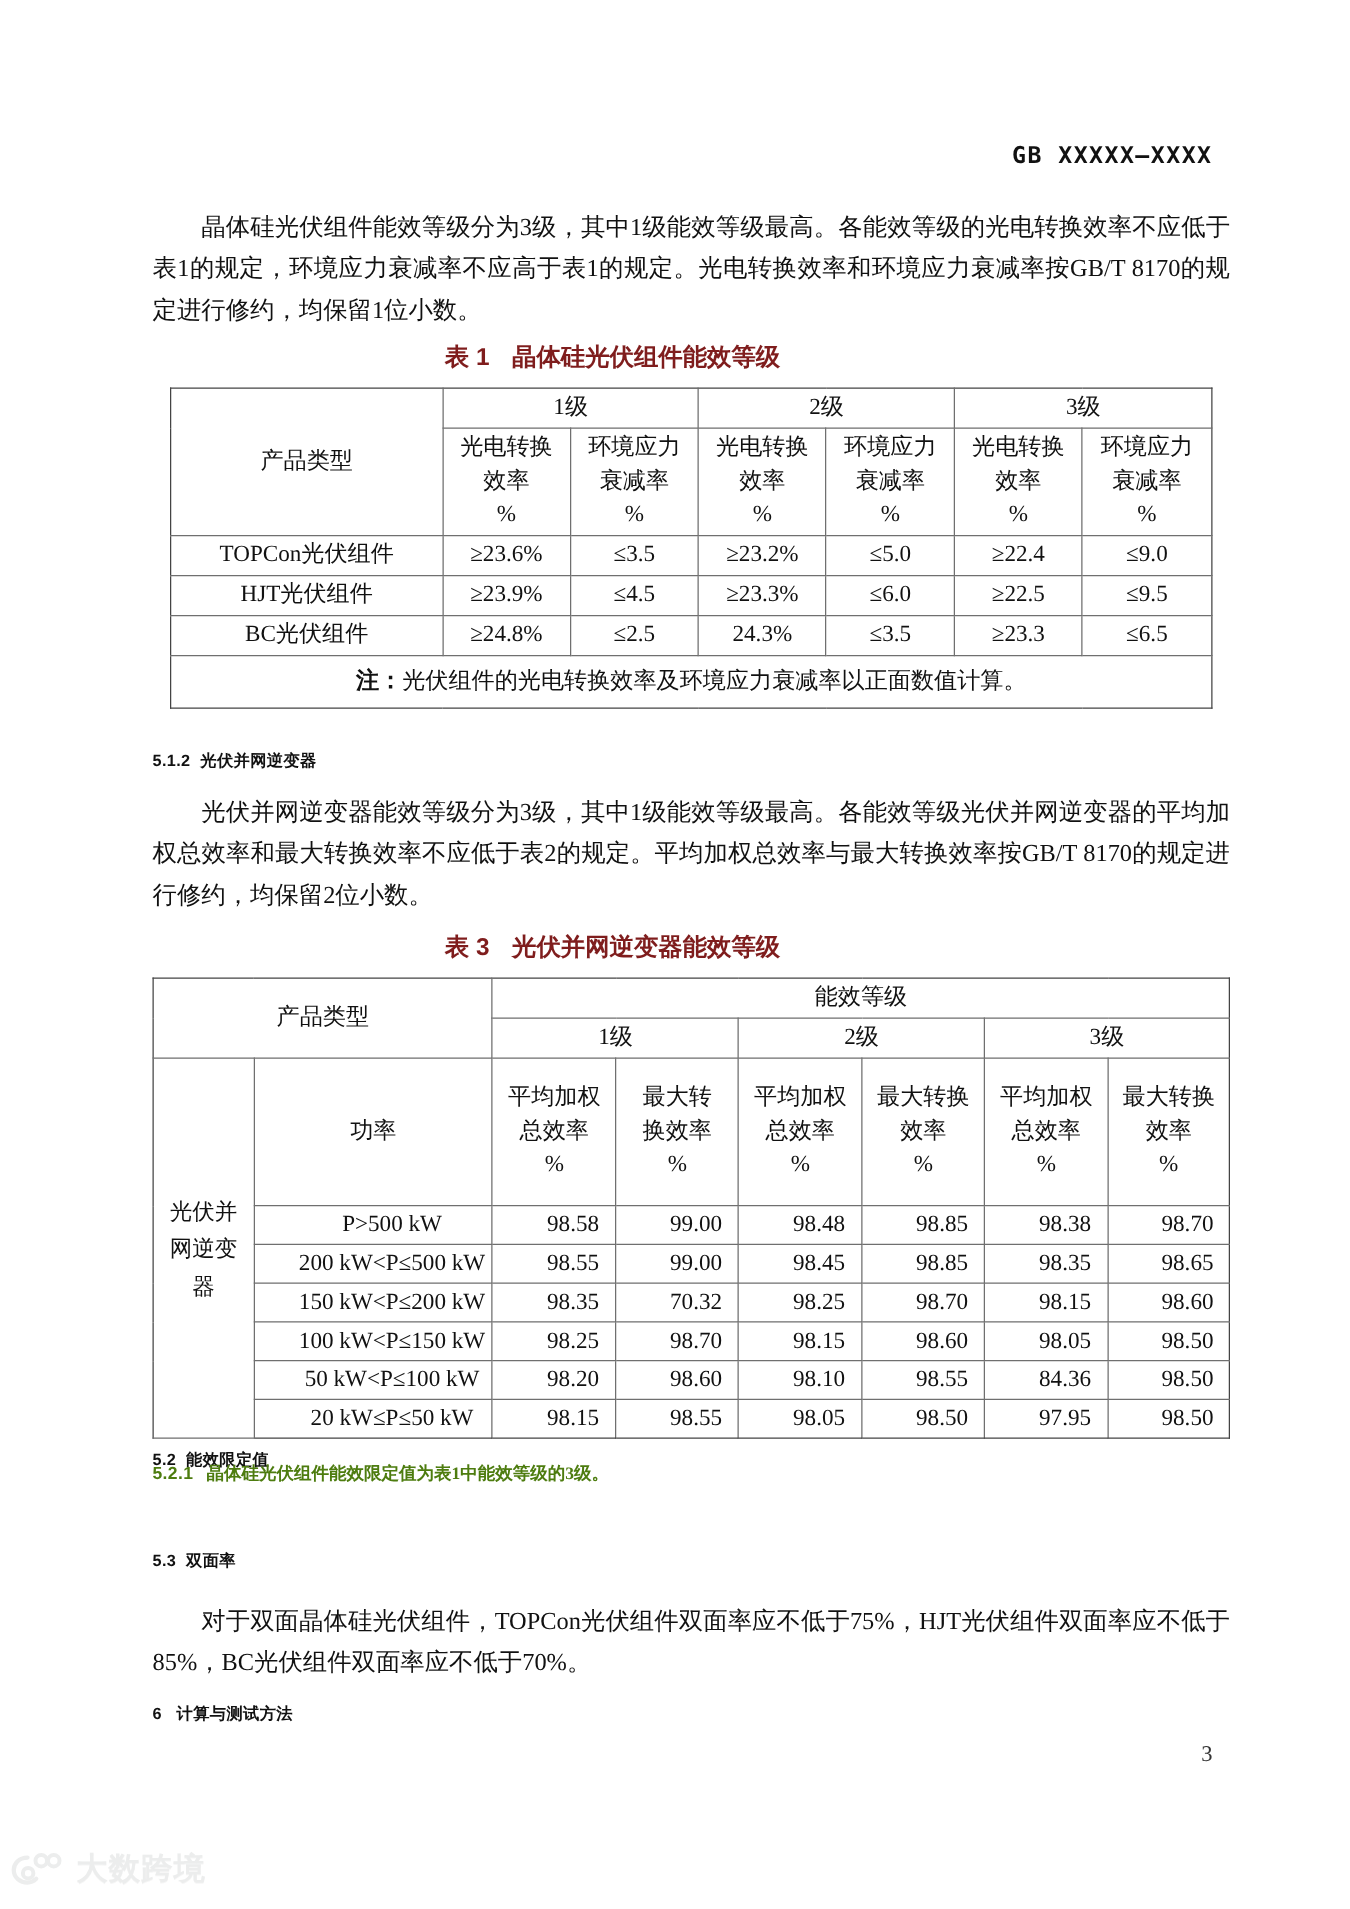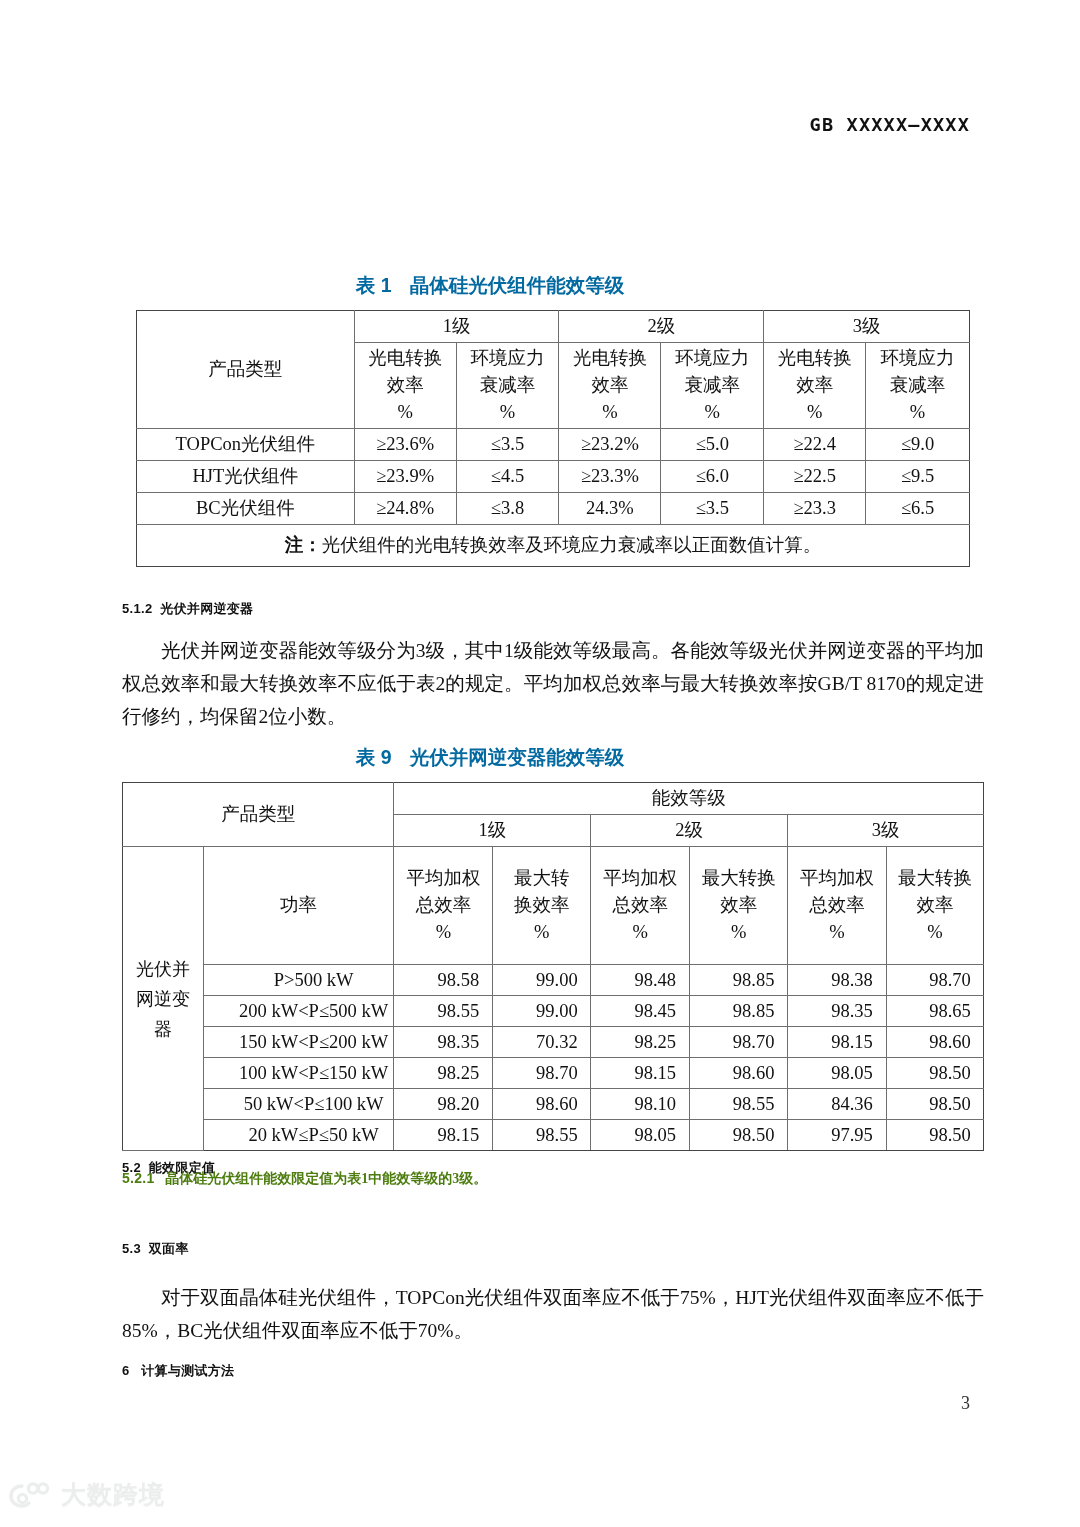--- a/index.html
+++ b/index.html
@@ -71,21 +71,21 @@
 
   
   .table-caption {
     position: absolute;
     width: 980px;
     left: 0;
     text-align: center;
     font-family: "Liberation Sans", "DejaVu Sans", sans-serif;
     font-size: 19.5px;
     font-weight: 700;
-    color: #0369a1;
+    color: #7f1d1d;
   }
   .table-caption .cap-inner { display: inline-block; }
   .table-caption .cap-gap { display: inline-block; width: 18px; }
 
   
   table.gb {
     position: absolute;
     border-collapse: collapse;
     font-size: 18.5px;
     color: #111;
@@ -155,20 +155,21 @@
     text-shadow: 0 1px 0 #f6f6f6;
   }
 </style>
 </head>
 <body>
 
 <div class="page">
 
   <div class="doc-header">GB XXXXX—XXXX</div>
 
+  <div class="body-block indent" style="top:166px;">晶体硅光伏组件能效等级分为3级，其中1级能效等级最高。各能效等级的光电转换效率不应低于表1的规定，环境应力衰减率不应高于表1的规定。光电转换效率和环境应力衰减率按GB/T 8170的规定进行修约，均保留1位小数。</div>
 
   <div class="table-caption" style="top:272px;">
     <span class="cap-inner">表 1</span><span class="cap-gap"></span><span class="cap-inner">晶体硅光伏组件能效等级</span>
   </div>
 
   <table class="gb" id="table1">
     <tbody>
         <tr>
       <td class="outer-top outer-left" rowspan="2" style="width:218px;">产品类型</td>
       <td class="outer-top" colspan="2" style="width:205px;">1级</td>
@@ -222,42 +223,42 @@
       <td>≥23.9%</td>
       <td>≤4.5</td>
       <td>≥23.3%</td>
       <td>≤6.0</td>
       <td>≥22.5</td>
       <td class="outer-right">≤9.5</td>
     </tr>
     <tr>
       <td class="outer-left">BC光伏组件</td>
       <td>≥24.8%</td>
-      <td>≤3.8</td>
+      <td>≤2.5</td>
       <td>24.3%</td>
       <td>≤3.5</td>
       <td>≥23.3</td>
       <td class="outer-right">≤6.5</td>
     </tr>
     <tr>
       <td class="note outer-left outer-right outer-bottom" colspan="7" style="height:42px;">
         <b>注：</b><span>光伏组件的光电转换效率及环境应力衰减率以正面数值计算。</span>
       </td>
     </tr>
   </tbody>
     </table>
 
   <div class="section-head" style="top:600px;">
     <span>5.1.2</span>&nbsp;&nbsp;<span>光伏并网逆变器</span>
   </div>
 
   <div class="body-block indent" style="top:634px;">光伏并网逆变器能效等级分为3级，其中1级能效等级最高。各能效等级光伏并网逆变器的平均加权总效率和最大转换效率不应低于表2的规定。平均加权总效率与最大转换效率按GB/T 8170的规定进行修约，均保留2位小数。</div>
 
   <div class="table-caption" style="top:744px;">
-    <span class="cap-inner">表 9</span><span class="cap-gap"></span><span class="cap-inner">光伏并网逆变器能效等级</span>
+    <span class="cap-inner">表 3</span><span class="cap-gap"></span><span class="cap-inner">光伏并网逆变器能效等级</span>
   </div>
 
   <table class="gb" id="table2">
     <tbody>
         <tr>
       <td class="outer-top outer-left" colspan="2" rowspan="2" style="width:272px;height:54px;">产品类型</td>
       <td class="outer-top outer-right" colspan="6" style="height:27px;">能效等级</td>
     </tr>
     <tr>
       <td colspan="2" style="width:197px;height:27px;">1级</td>

